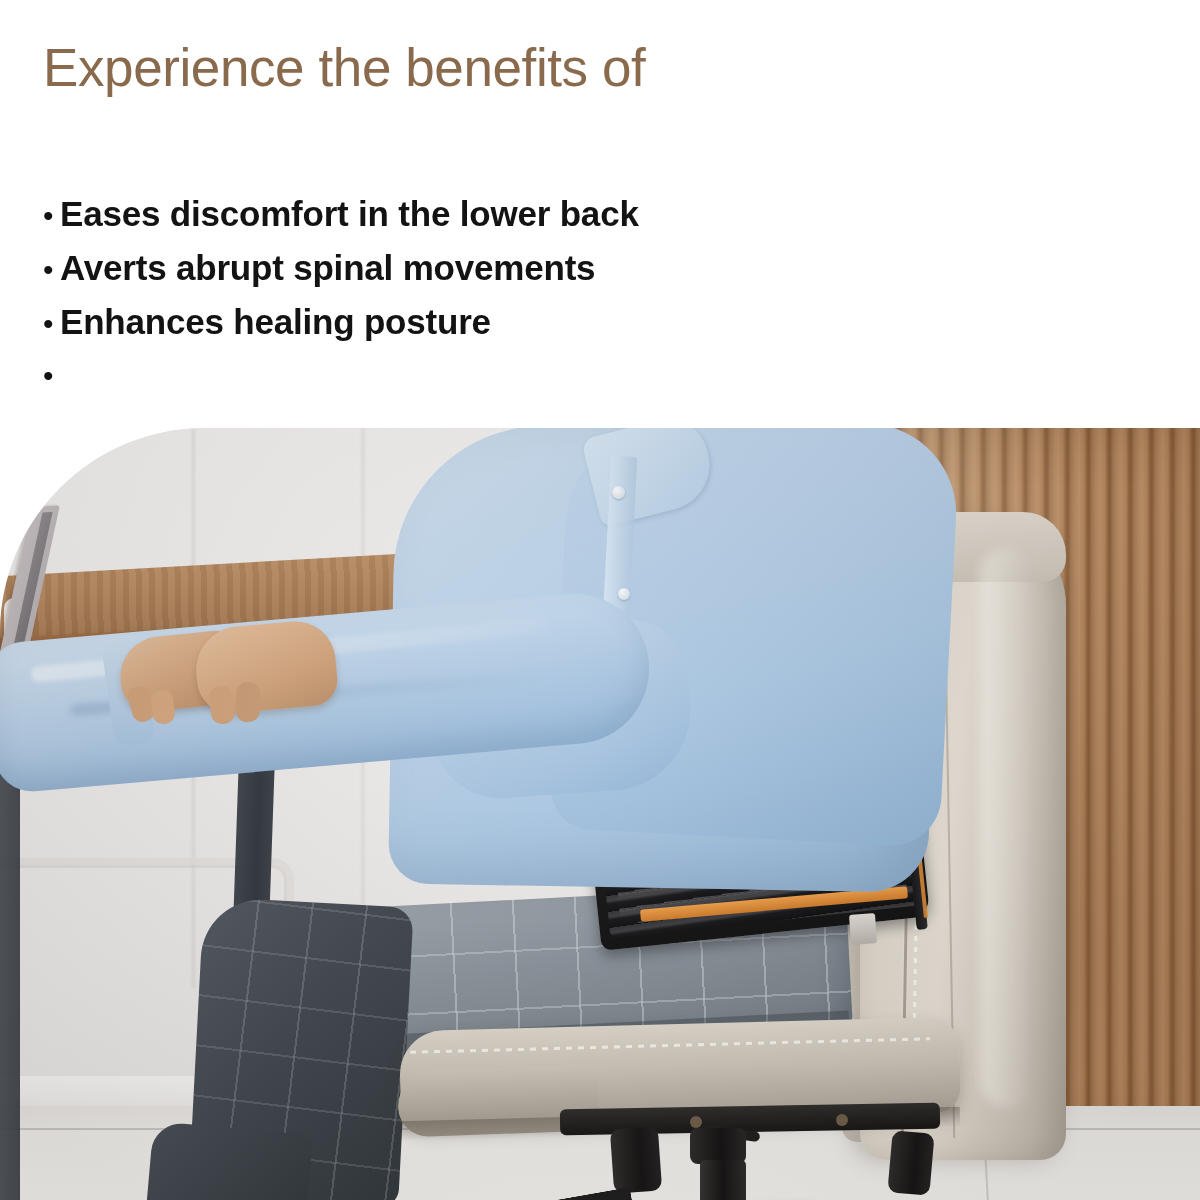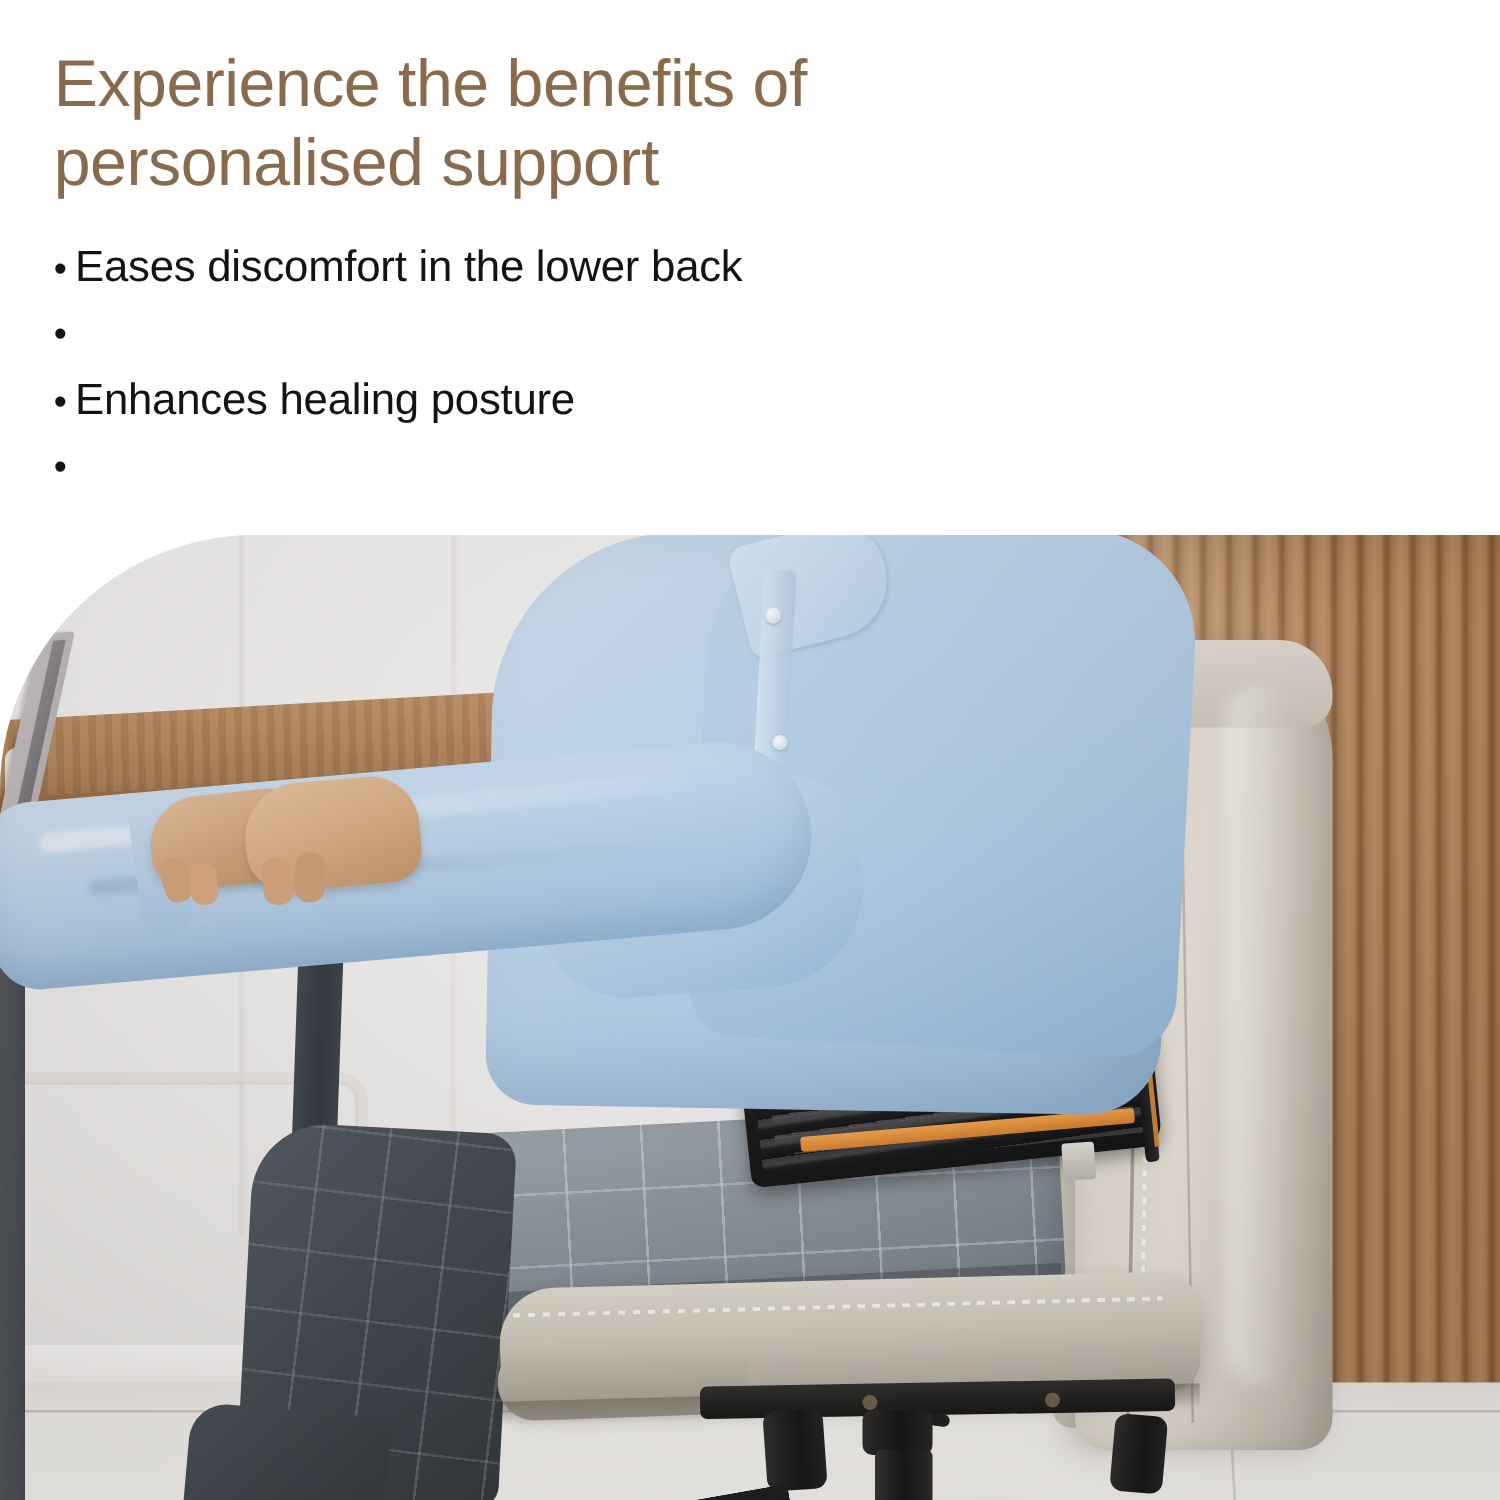--- a/index.html
+++ b/index.html
@@ -25,21 +25,21 @@
   .bullets li{
     color:#131313;
     font-size:35px;line-height:52px;font-weight:400;
     letter-spacing:-0.2px;white-space:nowrap;
     display:flex;align-items:baseline;
   }
   .bullets li .dot{
     display:inline-block;width:17px;flex:0 0 17px;
     font-size:30px;line-height:52px;
   }
-  .bullets li .btxt{display:inline-block;}
+  .bullets li .btxt{display:inline-block;font-weight:bold;}
 
   
   .photo{
     position:absolute;left:0;top:428px;width:1200px;height:772px;
     border-top-left-radius:205px;
     overflow:hidden;
     background:#e9e6e4;
   }
   .ph{position:absolute;}
 
@@ -348,30 +348,30 @@
 </style>
 </head>
 <body>
 
 <div class="page">
 
   <div class="copy">
 
     <div class="headline" style="color: rgb(138, 106, 77);">
       <span class="hl-line">Experience the benefits of</span>
-      <span class="hl-line">personalised support</span>
     </div>
 
     <ul class="bullets">
       <li>
         <span class="dot">•</span>
         <span class="btxt">Eases discomfort in the lower back</span>
       </li>
       <li>
         <span class="dot">•</span>
+        <span class="btxt">Averts abrupt spinal movements</span>
       </li>
       <li>
         <span class="dot">•</span>
         <span class="btxt">Enhances healing posture</span>
       </li>
       <li>
         <span class="dot">•</span>
       </li>
     </ul>
   </div>

